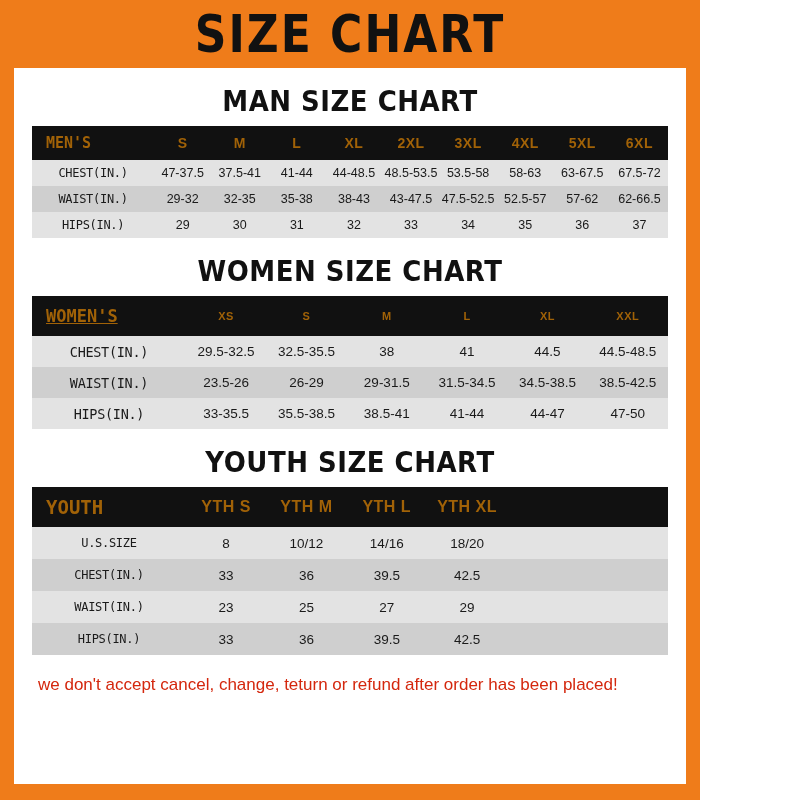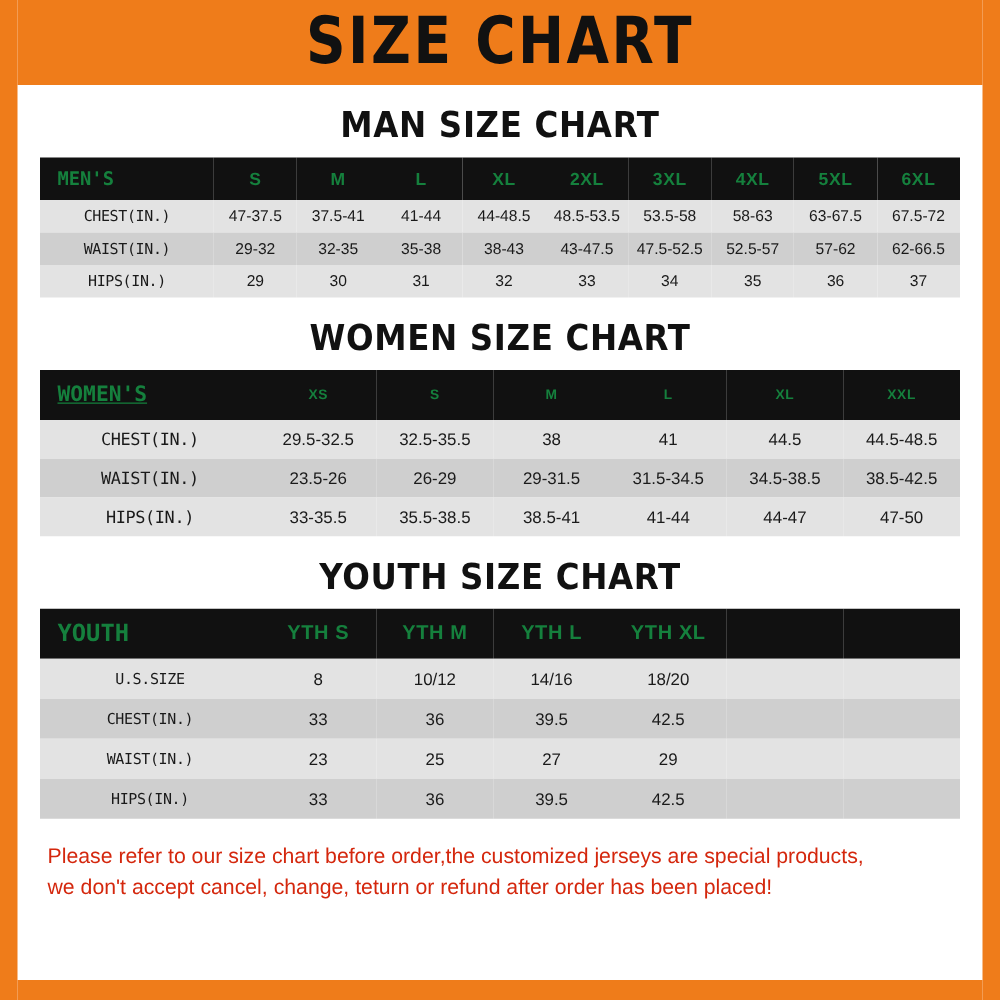--- a/index.html
+++ b/index.html
@@ -8,21 +8,21 @@
   }
   body {
     width: 800px;
     height: 800px;
     background: #ffffff;
     font-family: "Liberation Sans", sans-serif;
     overflow: hidden;
   }
   .page {
     position: relative;
-    width: 800px;
+    width: 700px;
     height: 800px;
     box-sizing: border-box;
     border-left: 14px solid #ef7c1a;
     border-right: 14px solid #ef7c1a;
     background: #ffffff;
   }
   .banner {
     background: #ef7c1a;
     height: 68px;
     display: flex;
@@ -61,21 +61,21 @@
     text-align: center;
     padding: 0;
     height: 26px;
     font-size: 12.5px;
     color: #1a1a1a;
     font-family: "Liberation Sans", sans-serif;
     white-space: nowrap;
   }
   table.size-table thead th {
     background: #111111;
-    color: #15803d;
+    color: #a16207;
     font-size: 14px;
     height: 34px;
     font-weight: bold;
     letter-spacing: 0.5px;
   }
   table.size-table thead th.corner {
     text-align: left;
     padding-left: 14px;
     font-family: "DejaVu Sans Mono", monospace;
     font-size: 15px;
@@ -286,20 +286,19 @@
             <td>39.5</td>
             <td>42.5</td>
             <td></td>
             <td></td>
           </tr>
         </tbody>
       </table>
     </div>
 
     <div class="footer-note">
-      <div>Please refer to our size chart before order,the customized jerseys are special products,</div>
       <div>we don't accept cancel, change, teturn or refund after order has been placed!</div>
     </div>
 
   </div>
 
   <div class="bottom-bar"></div>
 </div>
 
 </body></html>

